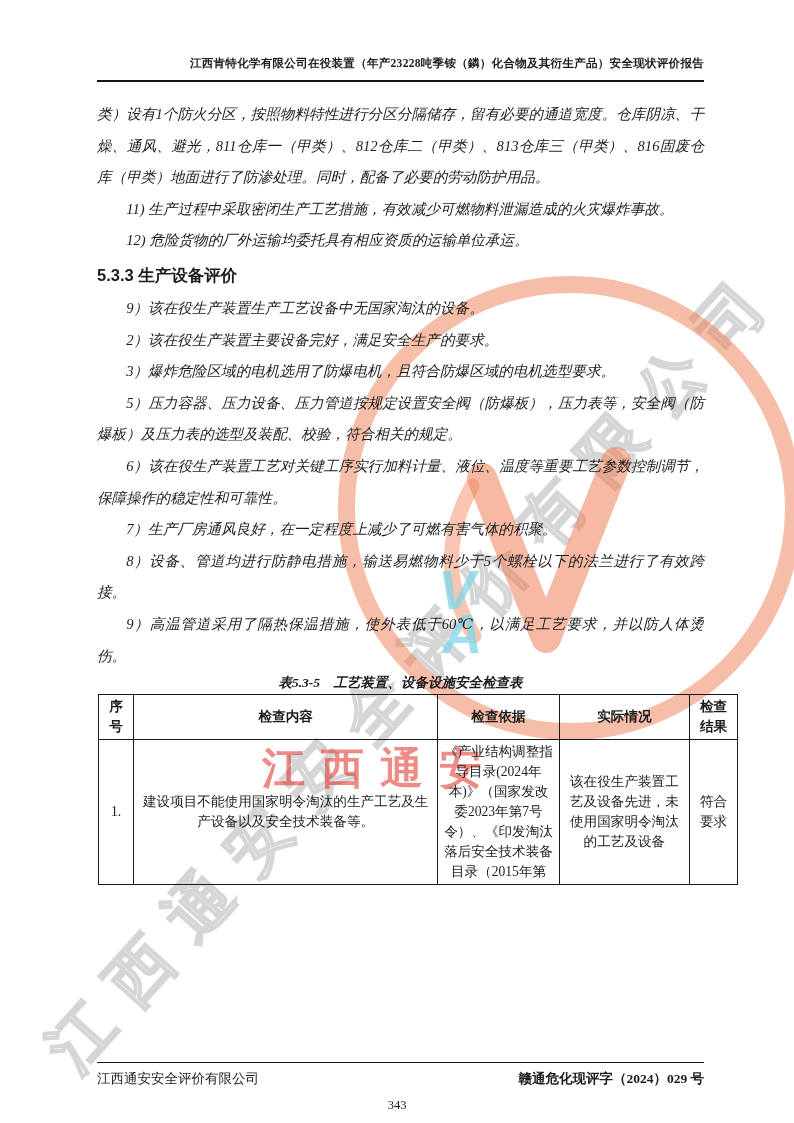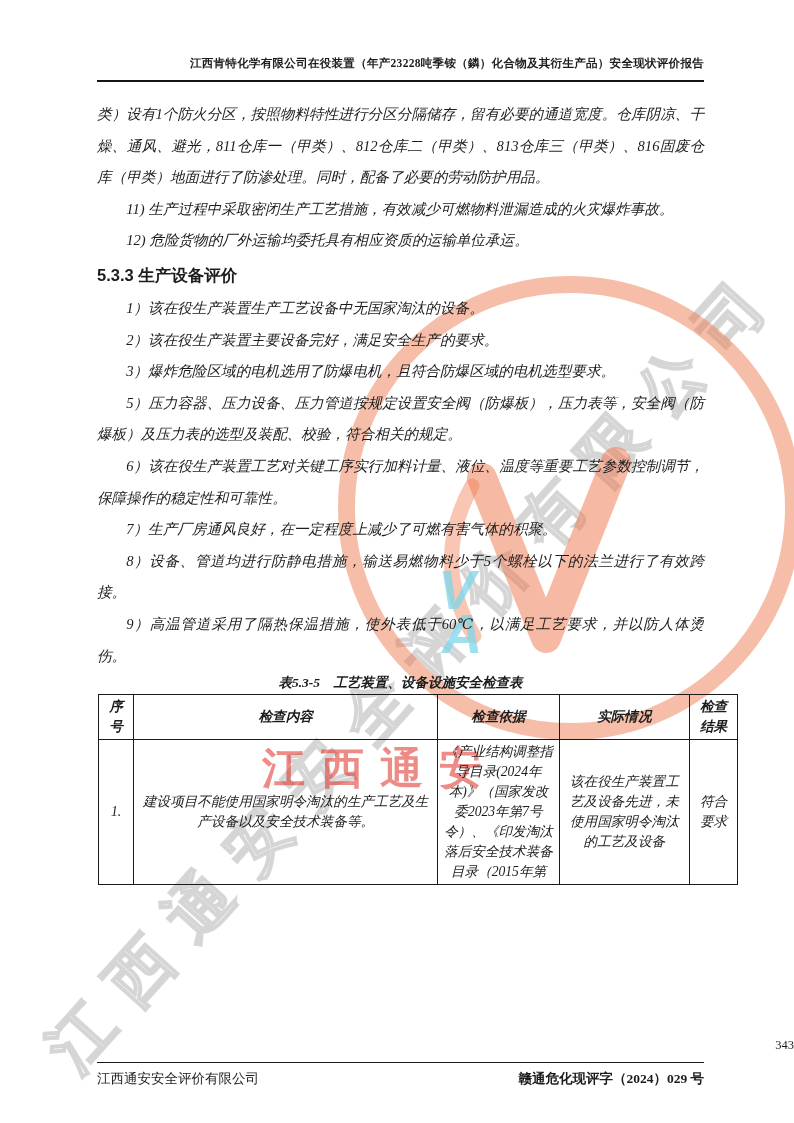--- a/index.html
+++ b/index.html
@@ -54,35 +54,35 @@
     font-family:"Liberation Sans","DejaVu Sans",sans-serif;
     font-size:16.5px;font-weight:bold;line-height:36px;margin:0;
     text-align:left;
   }
   .tbl-caption{
     font-size:13.5px;font-weight:bold;text-align:center;line-height:22px;
     margin:0;
   }
   table.chk{
     border-collapse:collapse;width:640px;margin-left:1px;
-    font-size:13.6px;line-height:20px;table-layout:fixed;font-style:italic;
+    font-size:13.6px;line-height:20px;table-layout:fixed;
   }
   table.chk th,table.chk td{
     border:1.4px solid #1a1a1a;text-align:center;vertical-align:middle;
     padding:2px 5px;font-weight:normal;word-break:break-all;
   }
   table.chk th{font-weight:bold;height:38px;}
   table.chk td{height:126px;}
   .col-no{width:5.5%;}
   .col-content{width:47.6%;}
   .col-basis{width:19.0%;}
   .col-actual{width:20.4%;}
   .col-result{width:7.5%;}
   .page-num{
-    position:absolute;top:1038px;left:0;width:794px;text-align:right;
+    position:absolute;top:1098px;left:0;width:794px;text-align:center;
     font-size:12.5px;
   }
   .doc-footer{
     position:absolute;top:1062px;left:97px;width:607px;
     border-top:1.6px solid #1a1a1a;padding-top:7px;
     display:flex;justify-content:space-between;align-items:baseline;
     font-size:13.5px;
   }
   .doc-footer .doc-no{font-weight:bold;}
 </style>
@@ -107,21 +107,21 @@
 
     <div class="doc-header">江西肯特化学有限公司在役装置（年产23228吨季铵（鏻）化合物及其衍生产品）安全现状评价报告</div>
 
     <div class="doc-body">
       <p>类）设有1个防火分区，按照物料特性进行分区分隔储存，留有必要的通道宽度。仓库阴凉、干燥、通风、避光，811仓库一（甲类）、812仓库二（甲类）、813仓库三（甲类）、816固废仓库（甲类）地面进行了防渗处理。同时，配备了必要的劳动防护用品。</p>
       <p class="indent">11) 生产过程中采取密闭生产工艺措施，有效减少可燃物料泄漏造成的火灾爆炸事故。</p>
       <p class="indent">12) 危险货物的厂外运输均委托具有相应资质的运输单位承运。</p>
 
       <h2 class="sec-head">5.3.3 生产设备评价</h2>
 
-      <p class="indent">1）该在役生产装置生产工艺设备中无国家淘汰的设备。</p>
+      <p class="indent">9）该在役生产装置生产工艺设备中无国家淘汰的设备。</p>
       <p class="indent">2）该在役生产装置主要设备完好，满足安全生产的要求。</p>
       <p class="indent">3）爆炸危险区域的电机选用了防爆电机，且符合防爆区域的电机选型要求。</p>
       <p class="indent">5）压力容器、压力设备、压力管道按规定设置安全阀（防爆板），压力表等，安全阀（防爆板）及压力表的选型及装配、校验，符合相关的规定。</p>
       <p class="indent">6）该在役生产装置工艺对关键工序实行加料计量、液位、温度等重要工艺参数控制调节，保障操作的稳定性和可靠性。</p>
       <p class="indent">7）生产厂房通风良好，在一定程度上减少了可燃有害气体的积聚。</p>
       <p class="indent">8）设备、管道均进行防静电措施，输送易燃物料少于5个螺栓以下的法兰进行了有效跨接。</p>
       <p class="indent">9）高温管道采用了隔热保温措施，使外表低于60℃，以满足工艺要求，并以防人体烫伤。</p>
 
 
 

